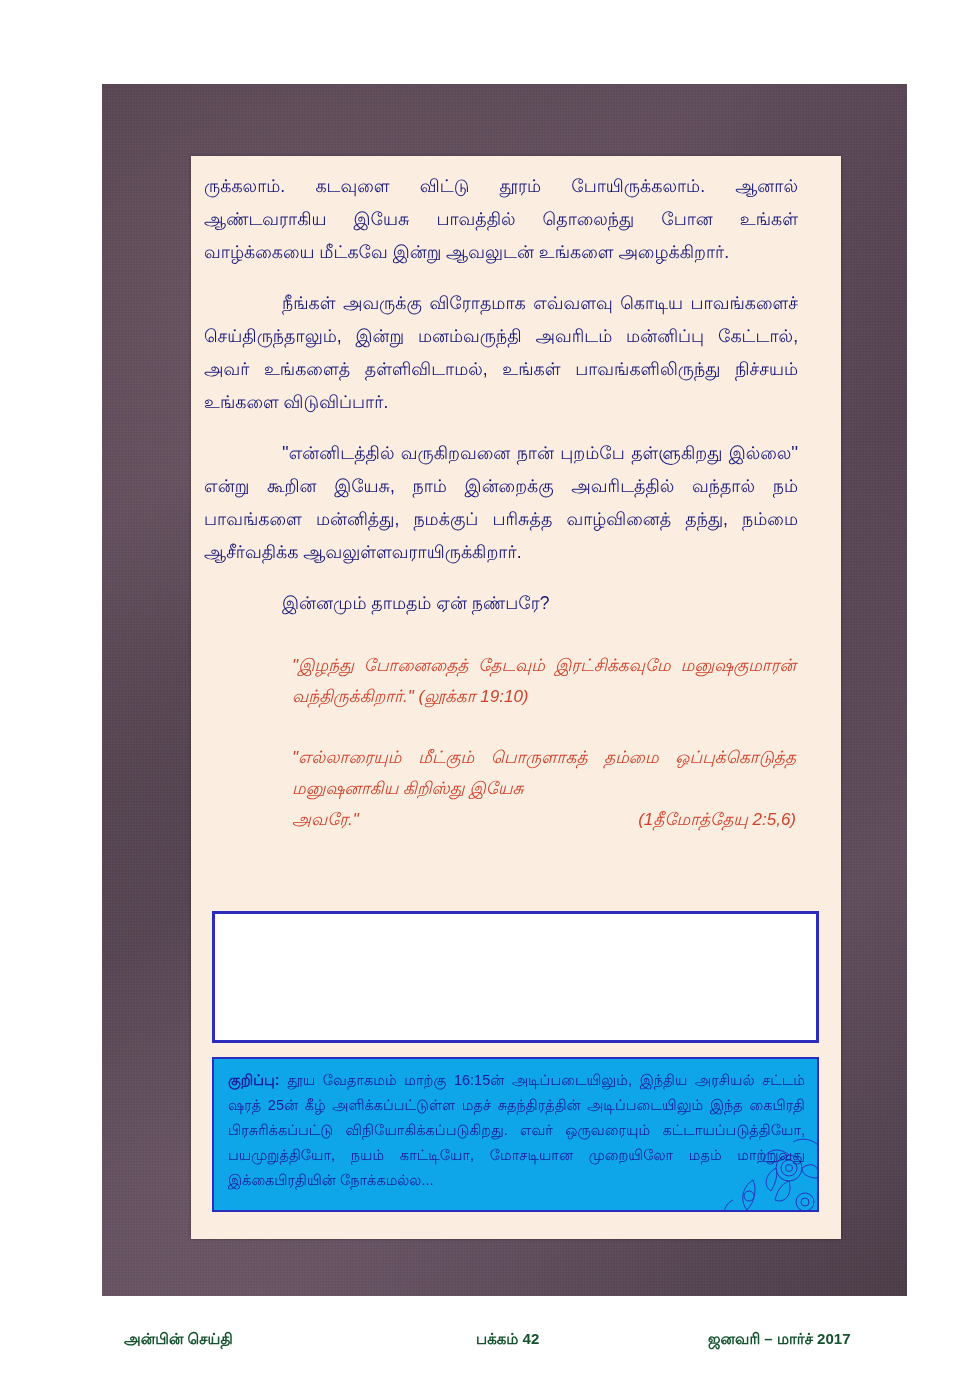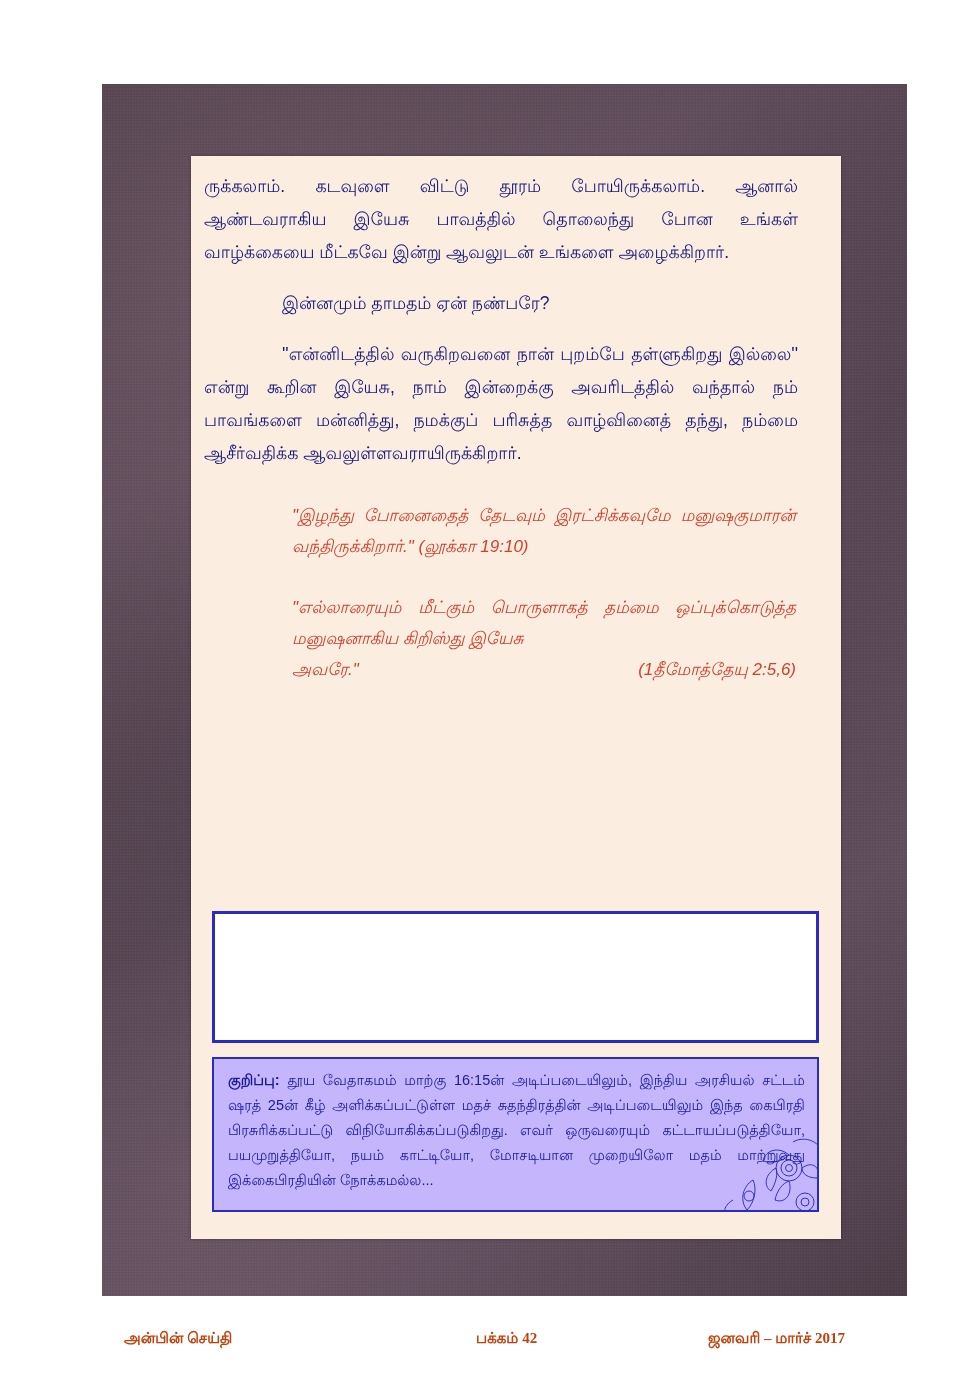--- a/index.html
+++ b/index.html
@@ -107,21 +107,21 @@
     background: #ffffff;
     box-sizing: border-box;
   }
   .note-box {
     position: absolute;
     left: 188px;
     top: 1057px;
     width: 607px;
     height: 155px;
     border: 2px solid #2b2bbd;
-    background: #c4b5fd;
+    background: #0ea5e9;
     box-sizing: border-box;
     overflow: hidden;
   }
   .note-text {
     margin: 0;
     padding: 9px 12px 0 14px;
     color: #1a1a9e;
     font-family: "Liberation Sans", sans-serif;
     font-size: 14.5px;
     line-height: 25px;
@@ -141,43 +141,44 @@
   }
   .footer {
     position: absolute;
     left: 0;
     top: 1330px;
     width: 961px;
     height: 30px;
   }
   .footer span {
     position: absolute;
-    color: #c2410c;
-    font-family: Liberation Serif, serif;
+    color: #14532d;
+    font-family: Liberation Sans, sans-serif;
     font-size: 15px;
     font-weight: bold;
     white-space: nowrap;
   }
   .footer .left  { left: 100px; top: 0; }
   .footer .mid   { left: 452px; top: 0; }
   .footer .right { left: 684px; top: 0; }
 </style>
 </head>
 <body>
 
 <div class="page">
 
   <div class="scan-bg"></div>
 
   <div class="sheet"></div>
 
   <div class="content">
     <p class="body-para">ருக்கலாம். கடவுளை விட்டு தூரம் போயிருக்கலாம். ஆனால் ஆண்டவராகிய இயேசு பாவத்தில் தொலைந்து போன உங்கள் வாழ்க்கையை மீட்கவே இன்று ஆவலுடன் உங்களை அழைக்கிறார்.</p>
+    <p class="body-para indent gap">நீங்கள் அவருக்கு விரோதமாக எவ்வளவு கொடிய பாவங்களைச் செய்திருந்தாலும், இன்று மனம்வருந்தி அவரிடம் மன்னிப்பு கேட்டால், அவர் உங்களைத் தள்ளிவிடாமல், உங்கள் பாவங்களிலிருந்து நிச்சயம் உங்களை விடுவிப்பார்.</p>
+    <p class="body-para indent gap">''என்னிடத்தில் வருகிறவனை நான் புறம்பே தள்ளுகிறது இல்லை'' என்று கூறின இயேசு, நாம் இன்றைக்கு அவரிடத்தில் வந்தால் நம் பாவங்களை மன்னித்து, நமக்குப் பரிசுத்த வாழ்வினைத் தந்து, நம்மை ஆசீர்வதிக்க ஆவலுள்ளவராயிருக்கிறார்.</p>
     <p class="body-para indent gap">இன்னமும் தாமதம் ஏன் நண்பரே?</p>
-    <p class="body-para indent gap">''என்னிடத்தில் வருகிறவனை நான் புறம்பே தள்ளுகிறது இல்லை'' என்று கூறின இயேசு, நாம் இன்றைக்கு அவரிடத்தில் வந்தால் நம் பாவங்களை மன்னித்து, நமக்குப் பரிசுத்த வாழ்வினைத் தந்து, நம்மை ஆசீர்வதிக்க ஆவலுள்ளவராயிருக்கிறார்.</p>
 
     <div class="verse verse-block-1">"இழந்து போனைதைத் தேடவும் இரட்சிக்கவுமே மனுஷகுமாரன் வந்திருக்கிறார்." (லூக்கா 19:10)</div>
 
     <div class="verse verse-block-2">"எல்லாரையும் மீட்கும் பொருளாகத் தம்மை ஒப்புக்கொடுத்த மனுஷனாகிய கிறிஸ்து இயேசு</div>
     <div class="verse-ref-row">
       <span>அவரே."</span>
       <span>(1தீமோத்தேயு 2:5,6)</span>
     </div>
   </div>
 

